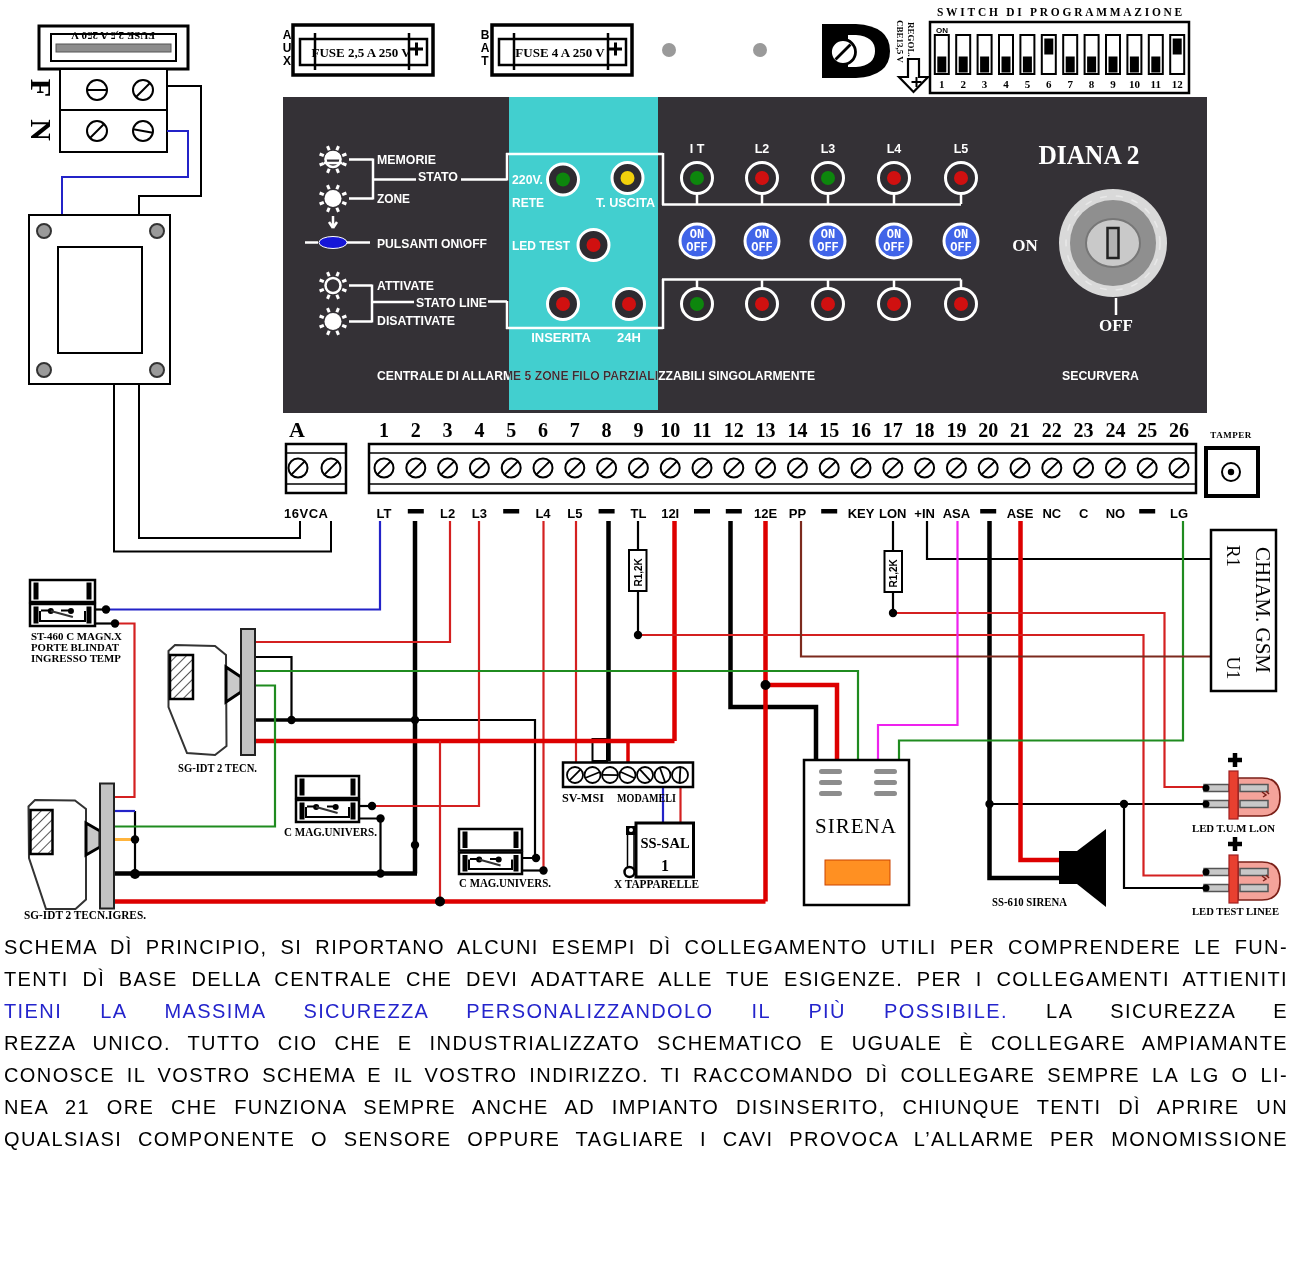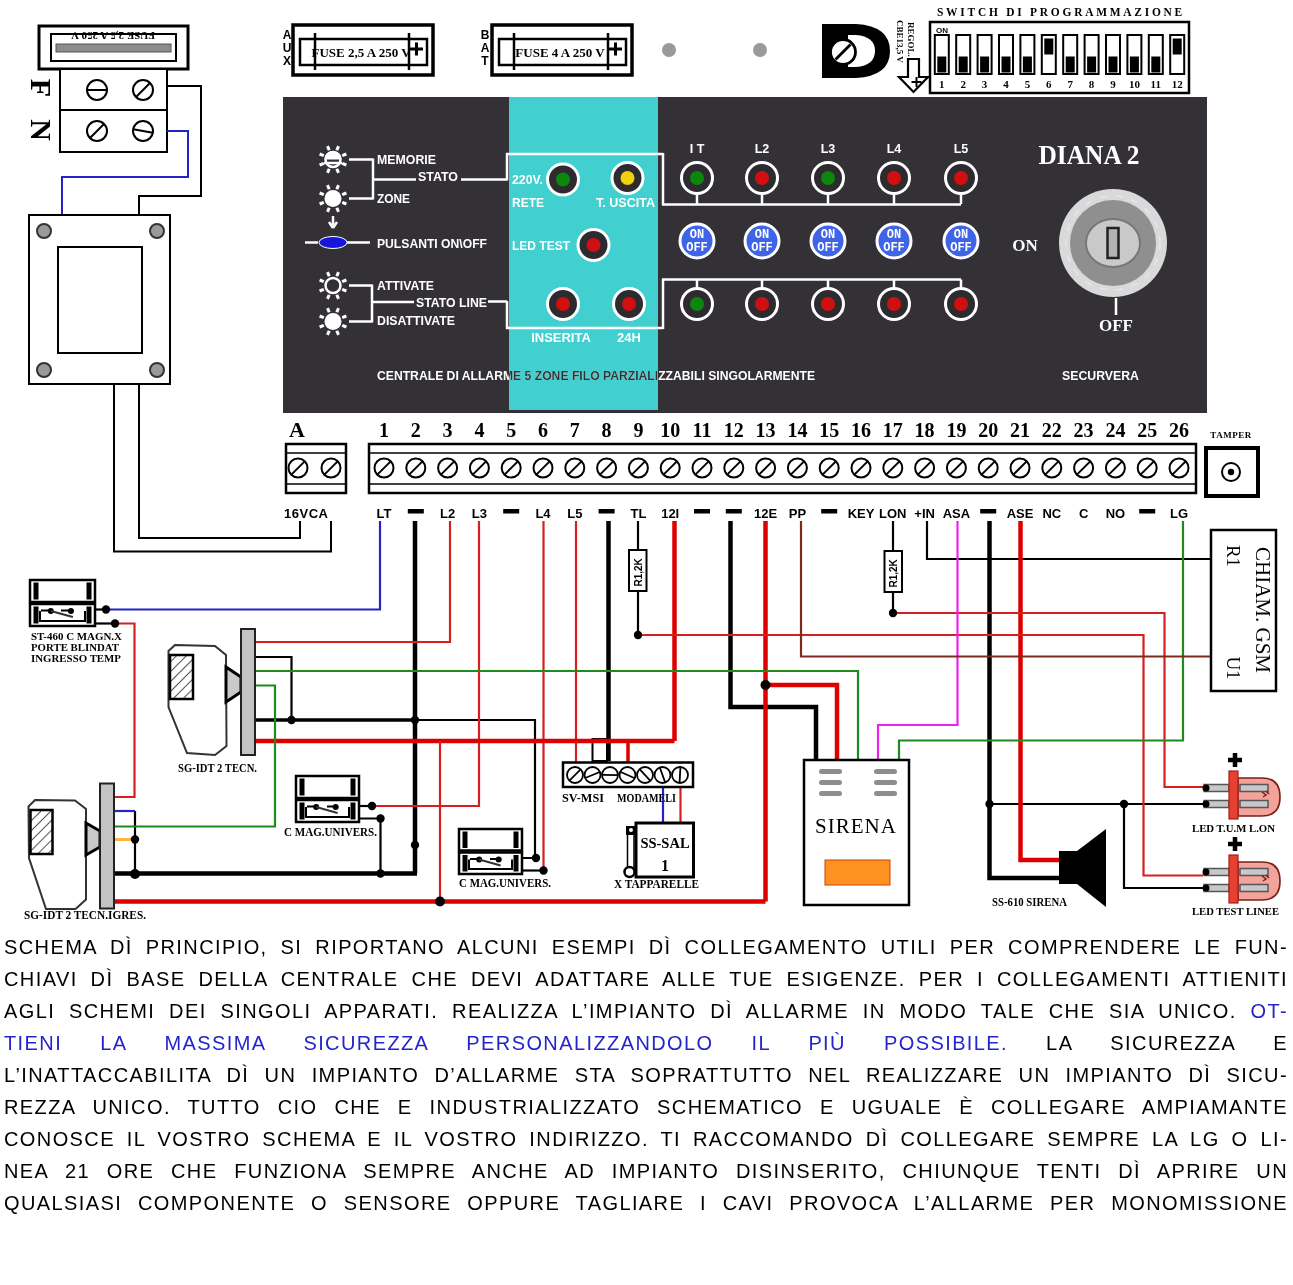--- a/index.html
+++ b/index.html
@@ -619,21 +619,19 @@
 <rect x="1204" y="868.5" width="25" height="7" fill="#c8c8c8" stroke="#555" stroke-width="1.5"></rect>
 <rect x="1204" y="884.5" width="25" height="7" fill="#c8c8c8" stroke="#555" stroke-width="1.5"></rect>
 <rect x="1229" y="855" width="9" height="48" fill="#e84030" stroke="#a02020" stroke-width="1.2"></rect>
 <circle cx="1206" cy="872" r="3.5" fill="#000" stroke="none" stroke-width="0"></circle>
 <circle cx="1206" cy="888" r="3.5" fill="#000" stroke="none" stroke-width="0"></circle>
 <path d="M1228,844 h14 M1235,837 v14" stroke="#000" stroke-width="4.5"></path>
 <text x="1192" y="915" font-family="Liberation Serif, sans-serif" font-size="11" font-weight="bold" fill="#000" text-anchor="start" letter-spacing="0" textLength="87" lengthAdjust="spacingAndGlyphs">LED TEST LINEE</text>
       </svg></div>
 <div id="txt">
 <div class="ln">SCHEMA DÌ PRINCIPIO, SI RIPORTANO ALCUNI ESEMPI DÌ COLLEGAMENTO UTILI PER COMPRENDERE LE FUN-</div>
-<div class="ln">CHIAVI DÌ BASE DELLA CENTRALE CHE DEVI ADATTARE ALLE TUE ESIGENZE. PER I COLLEGAMENTI ATTIENITI</div>
-<div class="ln">AGLI SCHEMI  DEI SINGOLI APPARATI. REALIZZA L’IMPIANTO DÌ ALLARME IN MODO TALE CHE SIA UNICO. <span class="bl">OT-</span></div>
+<div class="ln">TENTI DÌ BASE DELLA CENTRALE CHE DEVI ADATTARE ALLE TUE ESIGENZE. PER I COLLEGAMENTI ATTIENITI</div>
 <div class="ln"><span class="bl">TIENI LA MASSIMA SICUREZZA PERSONALIZZANDOLO IL PIÙ POSSIBILE.</span> LA SICUREZZA E</div>
-<div class="ln">L’INATTACCABILITA DÌ UN IMPIANTO D’ALLARME STA SOPRATTUTTO NEL REALIZZARE UN IMPIANTO DÌ SICU-</div>
 <div class="ln">REZZA UNICO. TUTTO CIO CHE E INDUSTRIALIZZATO SCHEMATICO E UGUALE È COLLEGARE AMPIAMANTE</div>
 <div class="ln">CONOSCE IL VOSTRO SCHEMA E IL VOSTRO INDIRIZZO. TI RACCOMANDO DÌ COLLEGARE SEMPRE LA LG O LI-</div>
 <div class="ln">NEA 21 ORE CHE FUNZIONA SEMPRE ANCHE AD IMPIANTO DISINSERITO, CHIUNQUE TENTI DÌ APRIRE UN</div>
 <div class="ln">QUALSIASI COMPONENTE O SENSORE OPPURE TAGLIARE I CAVI PROVOCA L’ALLARME PER MONOMISSIONE</div>
 </div>
 </div>
 </body></html>

